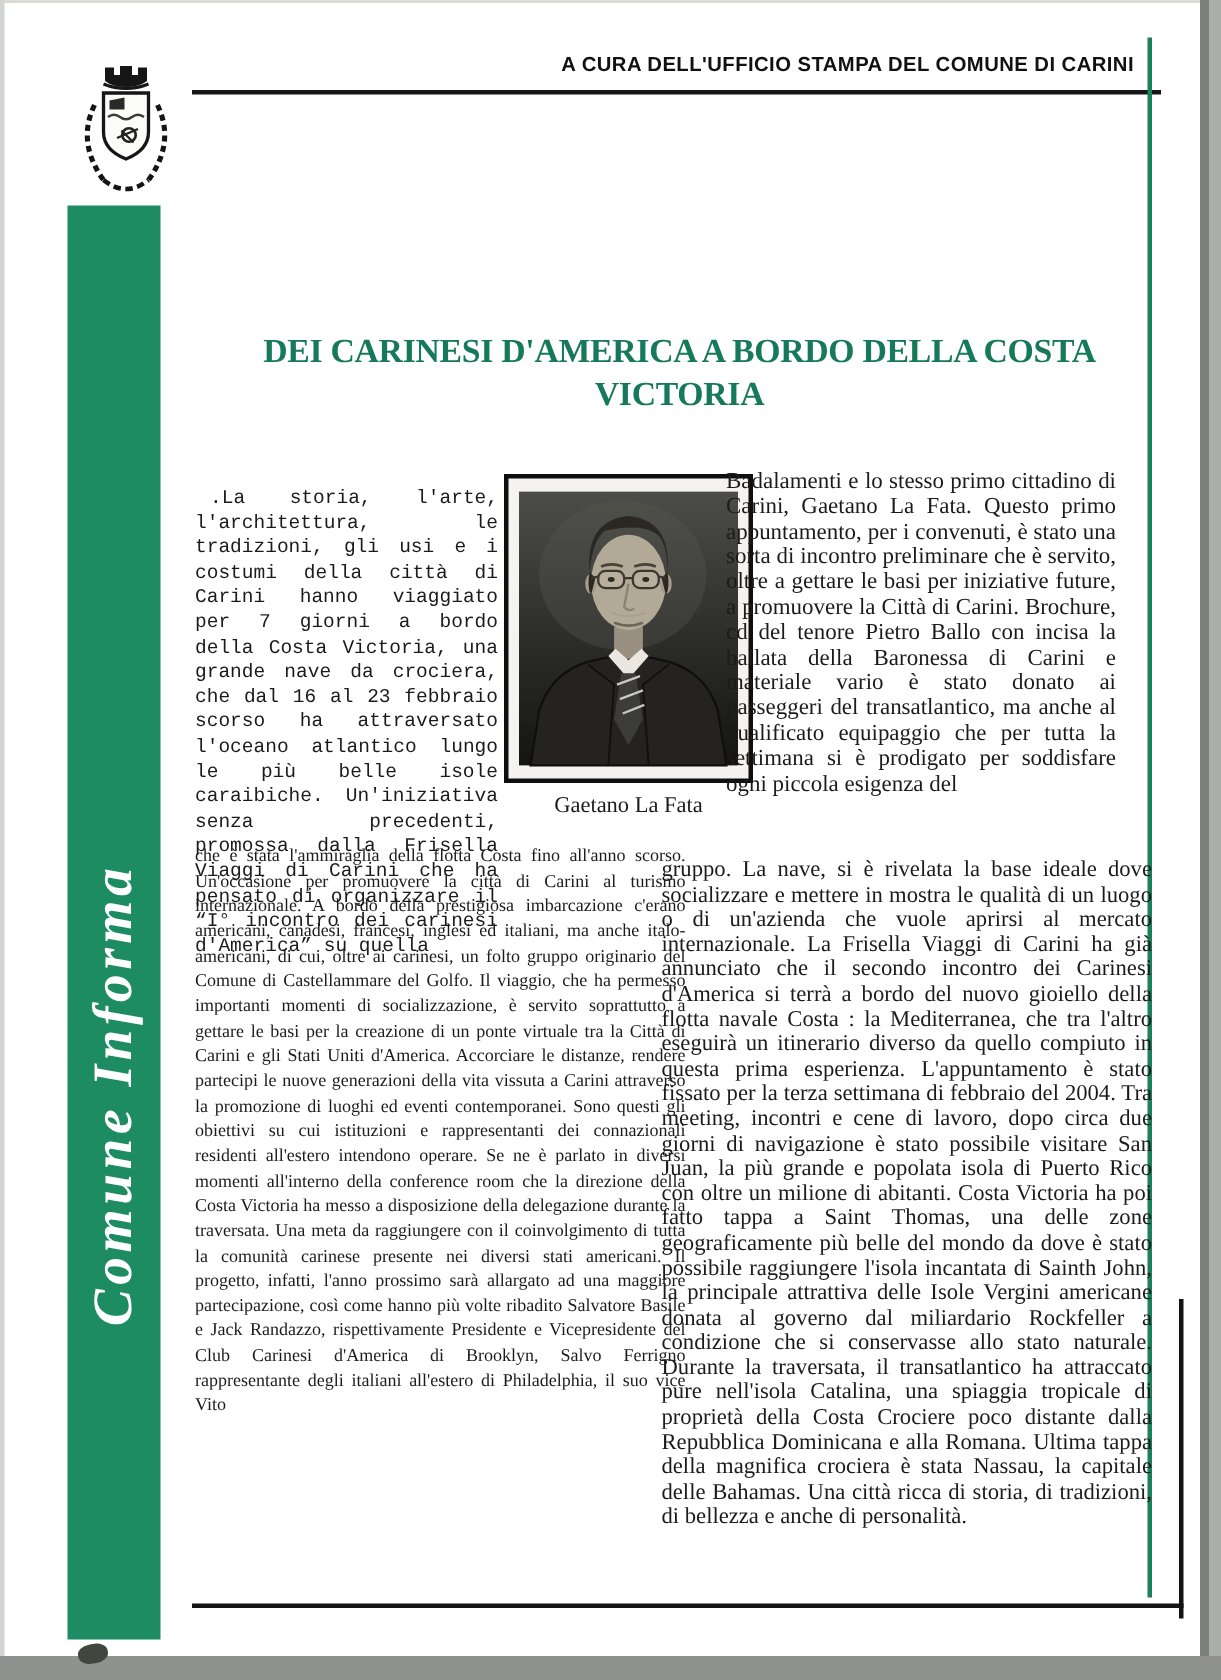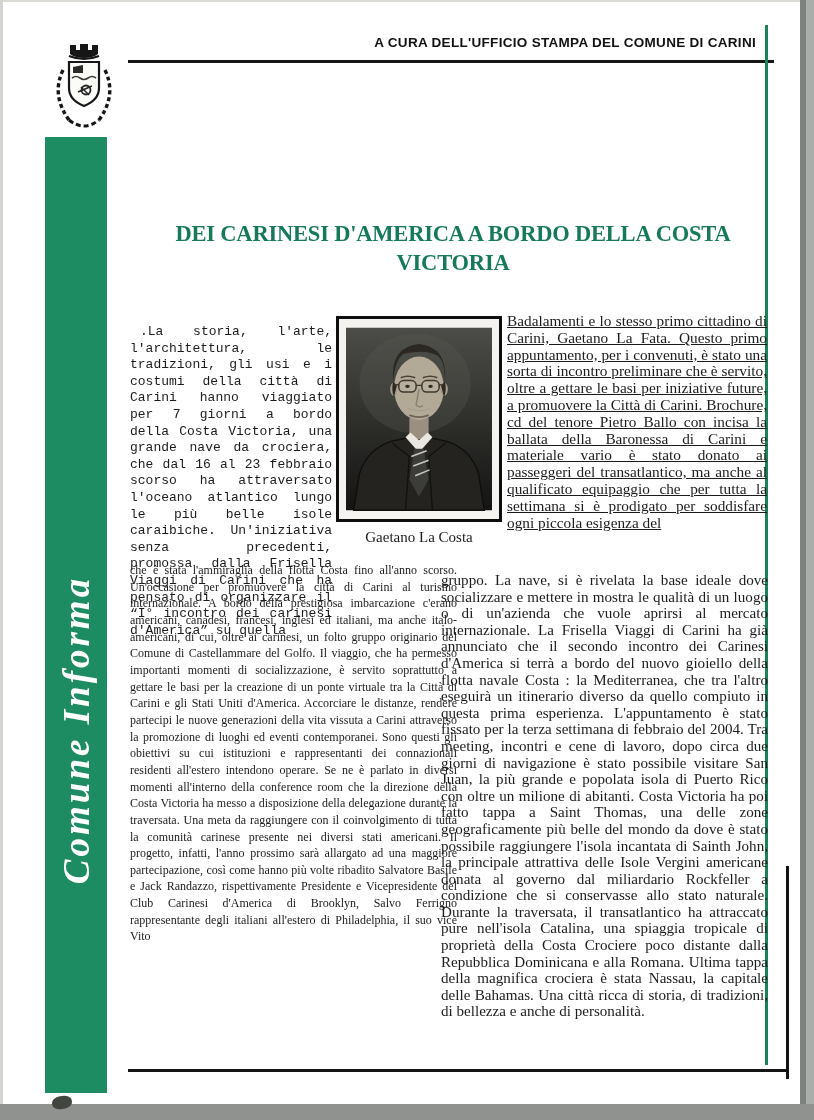--- a/index.html
+++ b/index.html
@@ -57,21 +57,21 @@
     padding:5px 7px;
   }
   .photo-frame svg{display:block;width:100%;height:100%;}
   .photo-caption{
     position:absolute;left:336px;top:529px;width:166px;text-align:center;
     font-size:15px;color:#1b1b1b;
   }
   
   .para{position:absolute;text-align:justify;color:#1b1b1b;}
   .para-left-top{left:130px;top:324px;width:202px;font-size:13px;line-height:16.6px;text-indent:10px;font-family:Liberation Mono, monospace;}
-  .para-right-top{left:507px;top:313px;width:260px;font-size:15.3px;line-height:16.8px;text-decoration:underline;}
+  .para-right-top{left:484px;top:313px;width:260px;font-size:15.3px;line-height:16.8px;}
   .para-left-bottom{left:130px;top:562px;width:327px;font-size:12px;line-height:16.65px;}
   .para-right-bottom{left:441px;top:572px;width:327px;font-size:15.1px;line-height:16.6px;}
   
   .bottom-rule{position:absolute;left:128px;top:1069px;width:661px;height:3px;background:#151515;}
   .black-vline{position:absolute;left:786px;top:866px;width:3px;height:213px;background:#131313;}
 </style>
 </head>
 <body>
 
 <div id="page">
@@ -151,21 +151,21 @@
       <path d="M73,60 L79,60 M55,59 L50,60 M97,59 L102,60" stroke="#3d372f" stroke-width="1.5" fill="none"></path>
 
       <path d="M57,52 Q64,49 72,52 M80,52 Q88,49 95,52" stroke="#4a4036" stroke-width="1.8" fill="none"></path>
       <ellipse cx="64" cy="61" rx="2.4" ry="1.7" fill="#2e2a24"></ellipse>
       <ellipse cx="88" cy="61" rx="2.4" ry="1.7" fill="#2e2a24"></ellipse>
       <path d="M76,64 L73,80 Q76,84 80,81" stroke="#8c8272" stroke-width="1.6" fill="none"></path>
       <path d="M66,91 Q76,95 86,91" stroke="#6e6458" stroke-width="1.8" fill="none"></path>
       <path d="M64,84 Q76,89 88,84" stroke="#9c9280" stroke-width="1" fill="none" opacity="0.6"></path>
     </svg>
   </div>
-  <div class="photo-caption">Gaetano La Costa</div>
+  <div class="photo-caption">Gaetano La Fata</div>
 
   <div class="para para-left-top">.La storia, l'arte, l'architettura, le tradizioni, gli usi e i costumi della città di Carini hanno viaggiato per 7 giorni a bordo della Costa Victoria, una grande nave da crociera, che dal 16 al 23 febbraio scorso ha attraversato l'oceano atlantico lungo le più belle isole caraibiche. Un'iniziativa senza precedenti, promossa dalla Frisella Viaggi di Carini che ha pensato di organizzare il “I° incontro dei carinesi d'America” su quella</div>
   <div class="para para-right-top">Badalamenti e lo stesso primo cittadino di Carini, Gaetano La Fata. Questo primo appuntamento, per i convenuti, è stato una sorta di incontro preliminare che è servito, oltre a gettare le basi per iniziative future, a promuovere la Città di Carini. Brochure, cd del tenore Pietro Ballo con incisa la ballata della Baronessa di Carini e materiale vario è stato donato ai passeggeri del transatlantico, ma anche al qualificato equipaggio che per tutta la settimana si è prodigato per soddisfare ogni piccola esigenza del</div>
   <div class="para para-left-bottom">che è stata l'ammiraglia della flotta Costa fino all'anno scorso. Un'occasione per promuovere la città di Carini al turismo internazionale. A bordo della prestigiosa imbarcazione c'erano americani, canadesi, francesi, inglesi ed italiani, ma anche italo-americani, di cui, oltre ai carinesi, un folto gruppo originario del Comune di Castellammare del Golfo. Il viaggio, che ha permesso importanti momenti di socializzazione, è servito soprattutto a gettare le basi per la creazione di un ponte virtuale tra la Città di Carini e gli Stati Uniti d'America. Accorciare le distanze, rendere partecipi le nuove generazioni della vita vissuta a Carini attraverso la promozione di luoghi ed eventi contemporanei. Sono questi gli obiettivi su cui istituzioni e rappresentanti dei connazionali residenti all'estero intendono operare. Se ne è parlato in diversi momenti all'interno della conference room che la direzione della Costa Victoria ha messo a disposizione della delegazione durante la traversata. Una meta da raggiungere con il coinvolgimento di tutta la comunità carinese presente nei diversi stati americani. Il progetto, infatti, l'anno prossimo sarà allargato ad una maggiore partecipazione, così come hanno più volte ribadito Salvatore Basile e Jack Randazzo, rispettivamente Presidente e Vicepresidente del Club Carinesi d'America di Brooklyn, Salvo Ferrigno rappresentante degli italiani all'estero di Philadelphia, il suo vice Vito</div>
   <div class="para para-right-bottom">gruppo. La nave, si è rivelata la base ideale dove socializzare e mettere in mostra le qualità di un luogo o di un'azienda che vuole aprirsi al mercato internazionale. La Frisella Viaggi di Carini ha già annunciato che il secondo incontro dei Carinesi d'America si terrà a bordo del nuovo gioiello della flotta navale Costa : la Mediterranea, che tra l'altro eseguirà un itinerario diverso da quello compiuto in questa prima esperienza. L'appuntamento è stato fissato per la terza settimana di febbraio del 2004. Tra meeting, incontri e cene di lavoro, dopo circa due giorni di navigazione è stato possibile visitare San Juan, la più grande e popolata isola di Puerto Rico con oltre un milione di abitanti. Costa Victoria ha poi fatto tappa a Saint Thomas, una delle zone geograficamente più belle del mondo da dove è stato possibile raggiungere l'isola incantata di Sainth John, la principale attrattiva delle Isole Vergini americane donata al governo dal miliardario Rockfeller a condizione che si conservasse allo stato naturale. Durante la traversata, il transatlantico ha attraccato pure nell'isola Catalina, una spiaggia tropicale di proprietà della Costa Crociere poco distante dalla Repubblica Dominicana e alla Romana. Ultima tappa della magnifica crociera è stata Nassau, la capitale delle Bahamas. Una città ricca di storia, di tradizioni, di bellezza e anche di personalità.</div>
 
   <div class="bottom-rule"></div>
   <div class="black-vline"></div>
 
 </div>

